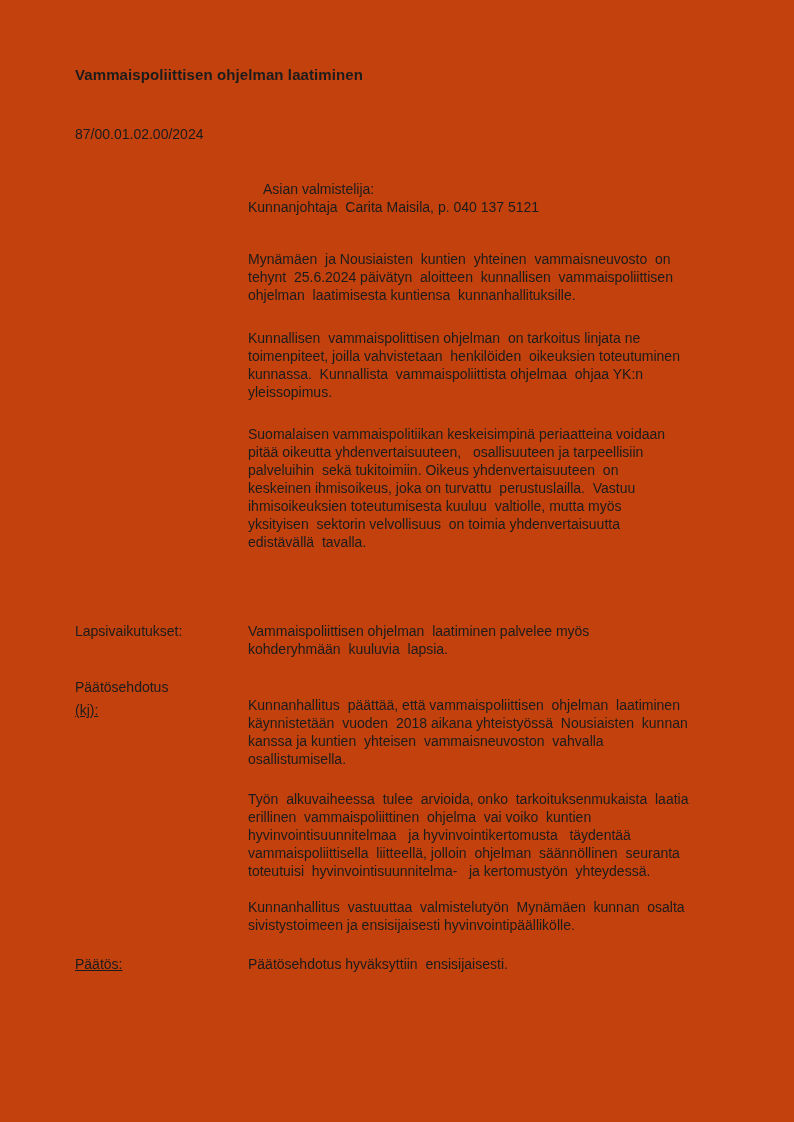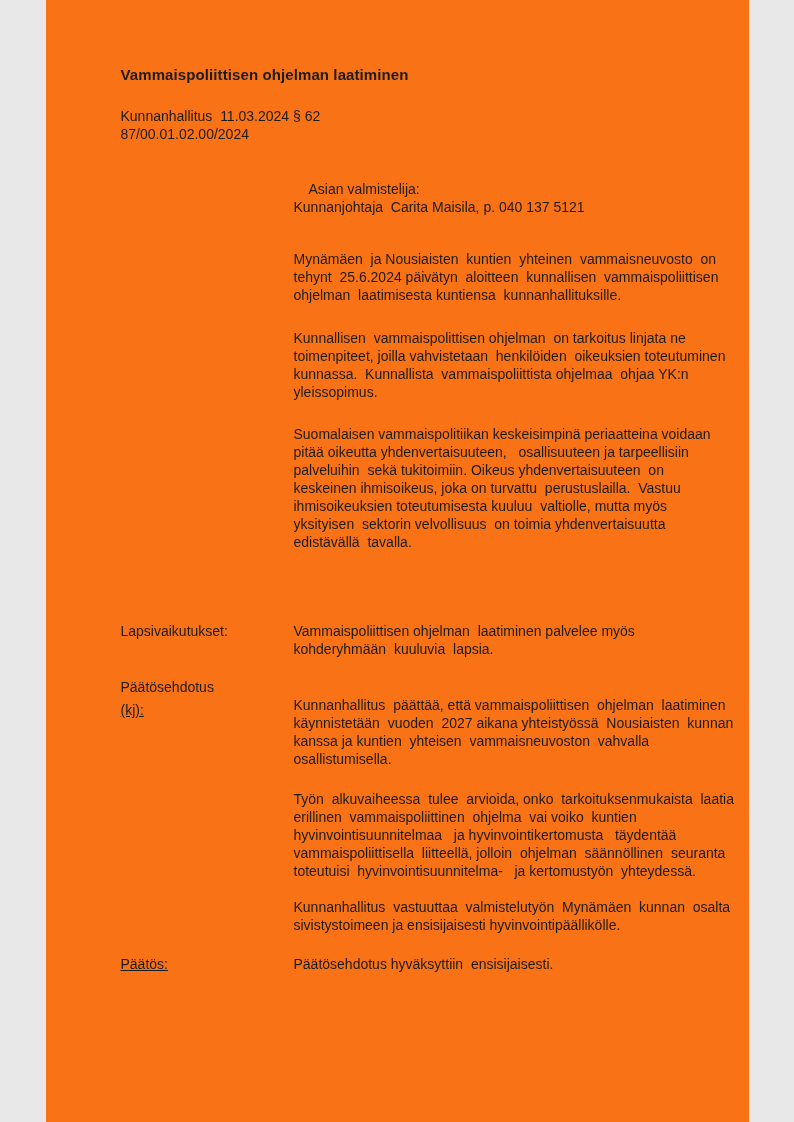--- a/index.html
+++ b/index.html
@@ -1,41 +1,39 @@
 <!DOCTYPE html>
 <html><head>
 <meta charset="utf-8">
 <style>
   html, body { margin: 0; padding: 0; background: #e8e8e8; }
   .page {
     position: relative;
-    width: 666px;
+    width: 794px;
     height: 1122px;
     margin: 0 auto;
-    background: #f97316;
+    background: #c2410c;
     font-family: "Liberation Sans", "DejaVu Sans", sans-serif;
     font-size: 14px;
     line-height: 18px;
     color: #1c1c1c;
     overflow: hidden;
-    padding-left: 37px;
   }
   .abs { position: absolute; white-space: pre-wrap; }
   .doc-title { font-weight: 700; font-size: 15px; letter-spacing: 0.1px; }
   .content { width: 546px; }
   .label-col { width: 170px; }
 </style>
 </head>
 <body>
 
 <div class="page">
 
   <div class="abs doc-title" style="left:75px; top:66px;">Vammaispoliittisen ohjelman laatiminen</div>
 
-  <div class="abs" style="left:75px; top:107px;">Kunnanhallitus  11.03.2024 § 62</div>
 
   <div class="abs" style="left:75px; top:125px;">87/00.01.02.00/2024</div>
 
   <div class="abs content" style="left:248px; top:180px;margin-left:15px;">Asian valmistelija:</div>
 
   <div class="abs content" style="left:248px; top:198px;">Kunnanjohtaja  Carita Maisila, p. 040 137 5121</div>
 
   <div class="abs content" style="left:248px; top:250px;">Mynämäen  ja Nousiaisten  kuntien  yhteinen  vammaisneuvosto  on
 tehynt  25.6.2024 päivätyn  aloitteen  kunnallisen  vammaispoliittisen
 ohjelman  laatimisesta kuntiensa  kunnanhallituksille.</div>
@@ -57,21 +55,21 @@
   <div class="abs label-col" style="left:75px; top:622px;">Lapsivaikutukset:</div>
 
   <div class="abs content" style="left:248px; top:622px;">Vammaispoliittisen ohjelman  laatiminen palvelee myös
 kohderyhmään  kuuluvia  lapsia.</div>
 
   <div class="abs label-col" style="left:75px; top:678px;">Päätösehdotus</div>
 
   <div class="abs label-col" style="left:75px; top:701px;text-decoration:underline;">(kj):</div>
 
   <div class="abs content" style="left:248px; top:696px;">Kunnanhallitus  päättää, että vammaispoliittisen  ohjelman  laatiminen
-käynnistetään  vuoden  2027 aikana yhteistyössä  Nousiaisten  kunnan
+käynnistetään  vuoden  2018 aikana yhteistyössä  Nousiaisten  kunnan
 kanssa ja kuntien  yhteisen  vammaisneuvoston  vahvalla
 osallistumisella.</div>
 
   <div class="abs content" style="left:248px; top:898px;">Kunnanhallitus  vastuuttaa  valmistelutyön  Mynämäen  kunnan  osalta
 sivistystoimeen ja ensisijaisesti hyvinvointipäällikölle.</div>
 
   <div class="abs content" style="left:248px; top:790px;">Työn  alkuvaiheessa  tulee  arvioida, onko  tarkoituksenmukaista  laatia
 erillinen  vammaispoliittinen  ohjelma  vai voiko  kuntien
 hyvinvointisuunnitelmaa   ja hyvinvointikertomusta   täydentää
 vammaispoliittisella  liitteellä, jolloin  ohjelman  säännöllinen  seuranta

